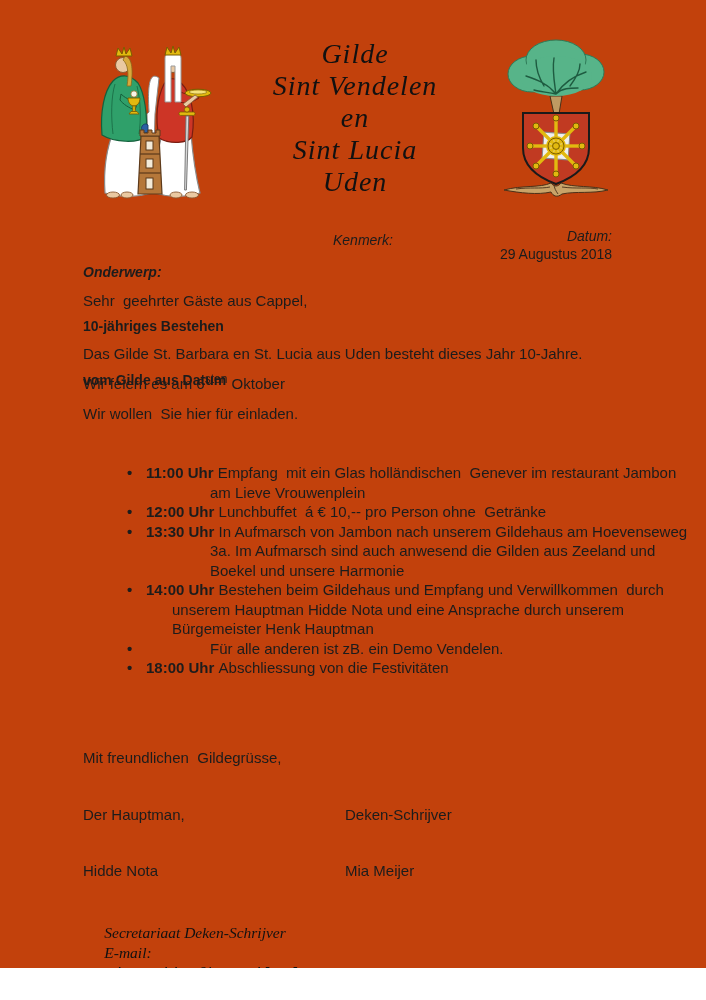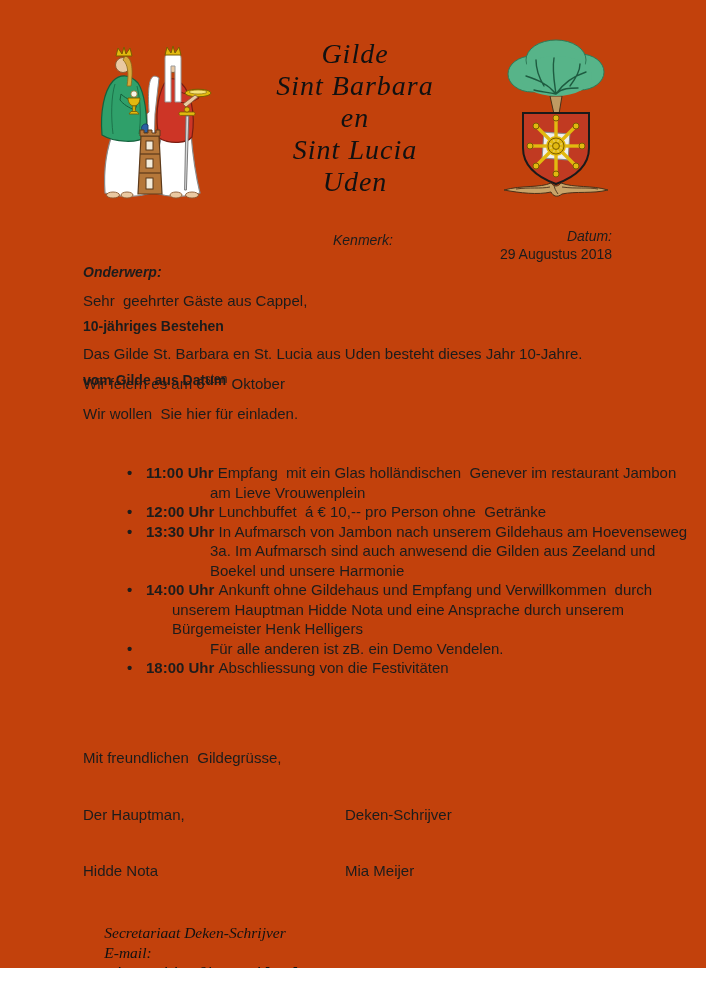--- a/index.html
+++ b/index.html
@@ -103,21 +103,21 @@
       <line x1="55" y1="112" x2="75" y2="112" stroke="#5d3a1a" stroke-width="1.2"></line>
       <line x1="54" y1="131" x2="76" y2="131" stroke="#5d3a1a" stroke-width="1.2"></line>
       <rect x="61" y="99" width="7" height="9" fill="#f3ead8" stroke="#5d3a1a" stroke-width="1"></rect>
       <rect x="61" y="117" width="7" height="9" fill="#f3ead8" stroke="#5d3a1a" stroke-width="1"></rect>
       <rect x="61" y="136" width="7" height="11" fill="#f3ead8" stroke="#5d3a1a" stroke-width="1"></rect>
     </g>
   </svg>
 
   <div class="guild-title">
     <div>Gilde</div>
-    <div>Sint Barbara</div>
+    <div>Sint Vendelen</div>
     <div>en</div>
     <div>Sint Lucia</div>
     <div>Uden</div>
   </div>
 
   <svg class="arms-art" width="120" height="168" viewBox="0 0 120 168">
 
     <g>
       <path d="M58,78 L54,60 L66,60 L63,78 Z" fill="#bf9a62" stroke="#4a3018" stroke-width="1"></path>
       <ellipse cx="36" cy="38" rx="24" ry="18" fill="#57b489" stroke="#2e7a57" stroke-width="1"></ellipse>
@@ -176,21 +176,21 @@
 
   <p class="txt" style="top:291px">Sehr  geehrter Gäste aus Cappel,</p>
   <p class="txt" style="top:344px">Das Gilde St. Barbara en St. Lucia aus Uden besteht dieses Jahr 10-Jahre.</p>
   <p class="txt" style="top:374px"><span>Wir feiern es am 6</span><sup class="ord">sten</sup><span> Oktober</span></p>
   <p class="txt" style="top:404px">Wir wollen  Sie hier für einladen.</p>
 
   <ul class="program">
       <li><div><span class="prog-time">11:00 Uhr </span><span>Empfang  mit ein Glas holländischen  Genever im restaurant Jambon</span></div><div class="prog-cont ind-1">am Lieve Vrouwenplein</div></li>
       <li><div><span class="prog-time">12:00 Uhr </span><span>Lunchbuffet  á € 10,-- pro Person ohne  Getränke</span></div></li>
       <li><div><span class="prog-time">13:30 Uhr </span><span>In Aufmarsch von Jambon nach unserem Gildehaus am Hoevenseweg</span></div><div class="prog-cont ind-1">3a. Im Aufmarsch sind auch anwesend die Gilden aus Zeeland und</div><div class="prog-cont ind-1">Boekel und unsere Harmonie</div></li>
-      <li><div><span class="prog-time">14:00 Uhr </span><span>Ankunft ohne Gildehaus und Empfang und Verwillkommen  durch</span></div><div class="prog-cont ind-2">unserem Hauptman Hidde Nota und eine Ansprache durch unserem</div><div class="prog-cont ind-2">Bürgemeister Henk Helligers</div></li>
+      <li><div><span class="prog-time">14:00 Uhr </span><span>Bestehen beim Gildehaus und Empfang und Verwillkommen  durch</span></div><div class="prog-cont ind-2">unserem Hauptman Hidde Nota und eine Ansprache durch unserem</div><div class="prog-cont ind-2">Bürgemeister Henk Hauptman</div></li>
       <li><div class="prog-cont ind-1">Für alle anderen ist zB. ein Demo Vendelen.</div></li>
       <li><div><span class="prog-time">18:00 Uhr </span><span>Abschliessung von die Festivitäten</span></div></li>
     </ul>
 
   <p class="txt" style="top:748px">Mit freundlichen  Gildegrüsse,</p>
 
   <div class="sig-row" style="top:806px">
     <span>Der Hauptman,</span>
     <span class="sig-right">Deken-Schrijver</span>
   </div>

